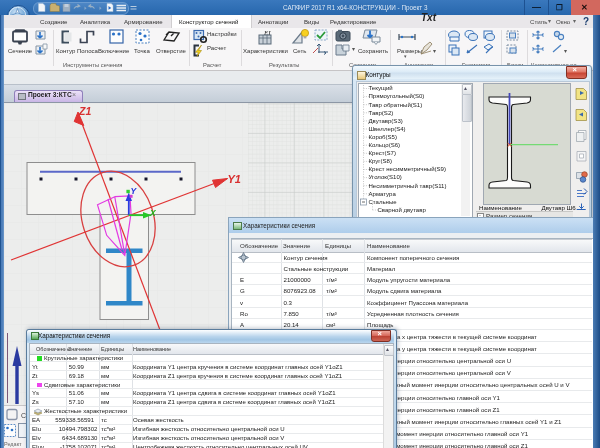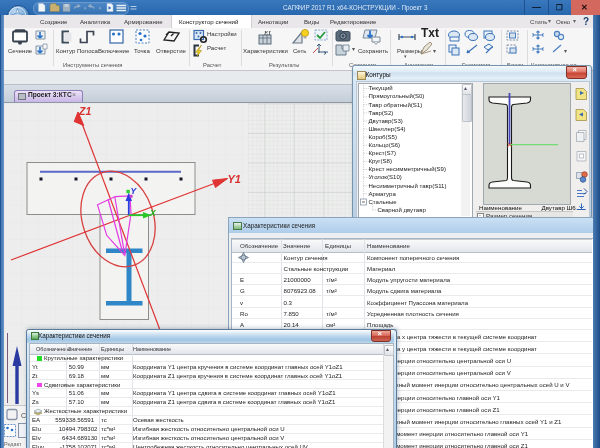--- a/index.html
+++ b/index.html
@@ -182,21 +182,21 @@
 <div class="tx" style="left:98px;top:47.5px;font-size:6.05px;color:#333">Включение</div>
 <div class="tx" style="left:134px;top:47.5px;font-size:6.05px;color:#333">Точка</div>
 <div class="tx" style="left:156px;top:47.5px;font-size:6.05px;color:#333">Отверстие</div>
 <div class="tx" style="left:207px;top:30.5px;font-size:6.05px;color:#333">Настройки</div>
 <div class="tx" style="left:207px;top:45px;font-size:6.05px;color:#333">Расчет</div>
 <div class="tx" style="left:243px;top:47.5px;font-size:6.05px;color:#333">Характеристики</div>
 <div class="tx" style="left:293px;top:47.5px;font-size:6.05px;color:#333">Сеть</div>
 <div class="tx" style="left:358px;top:47.5px;font-size:6.05px;color:#333">Сохранить</div>
 <div class="tx" style="left:397px;top:47.5px;font-size:6.05px;color:#333">Размеры</div>
 <div class="tx" style="left:404px;top:53px;font-size:5px;color:#555">▾</div>
-<div class="tx" style="left:421px;top:26px;font-size:12px;font-weight:bold;color:#222">Txt</div>
+<div class="tx" style="left:421px;top:12px;font-size:10px;font-style:italic;font-weight:bold;color:#222">Txt</div>
 
 <svg class="a" style="left:0;top:28px" width="600" height="42" viewBox="0 0 600 42">
 
   <g>
     <rect x="13" y="3.5" width="14" height="10" rx="1" fill="#fdfdfd" stroke="#3a4250" stroke-width="1.8"></rect>
     <path d="M15.5 1.2 h9 l1.8 2.3 h-12.6z" fill="#3a4250"></path>
     <path d="M17.5 13.5 h5 l-1.2 3 h-2.6z" fill="#3a4250"></path>
   </g>
 
   <g>

